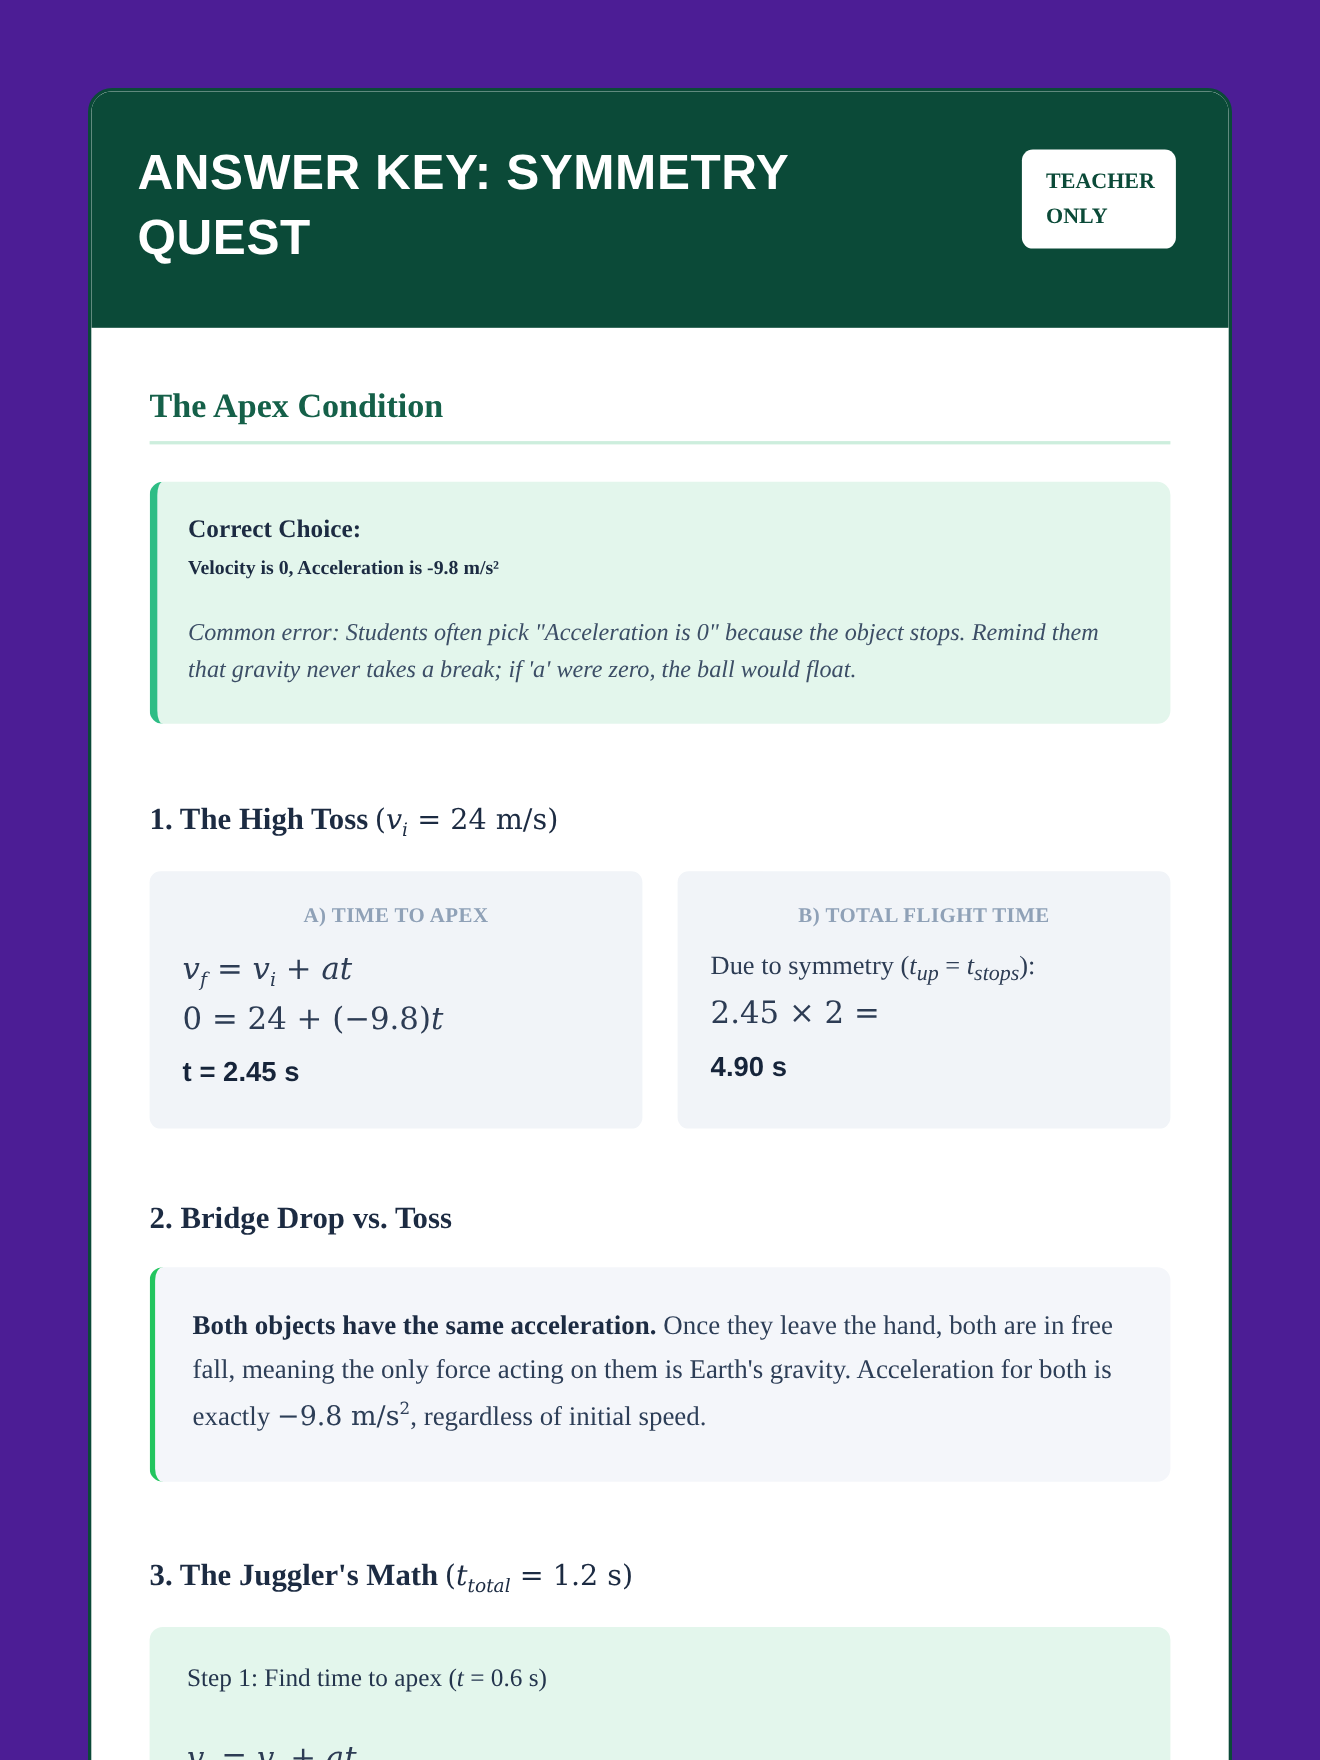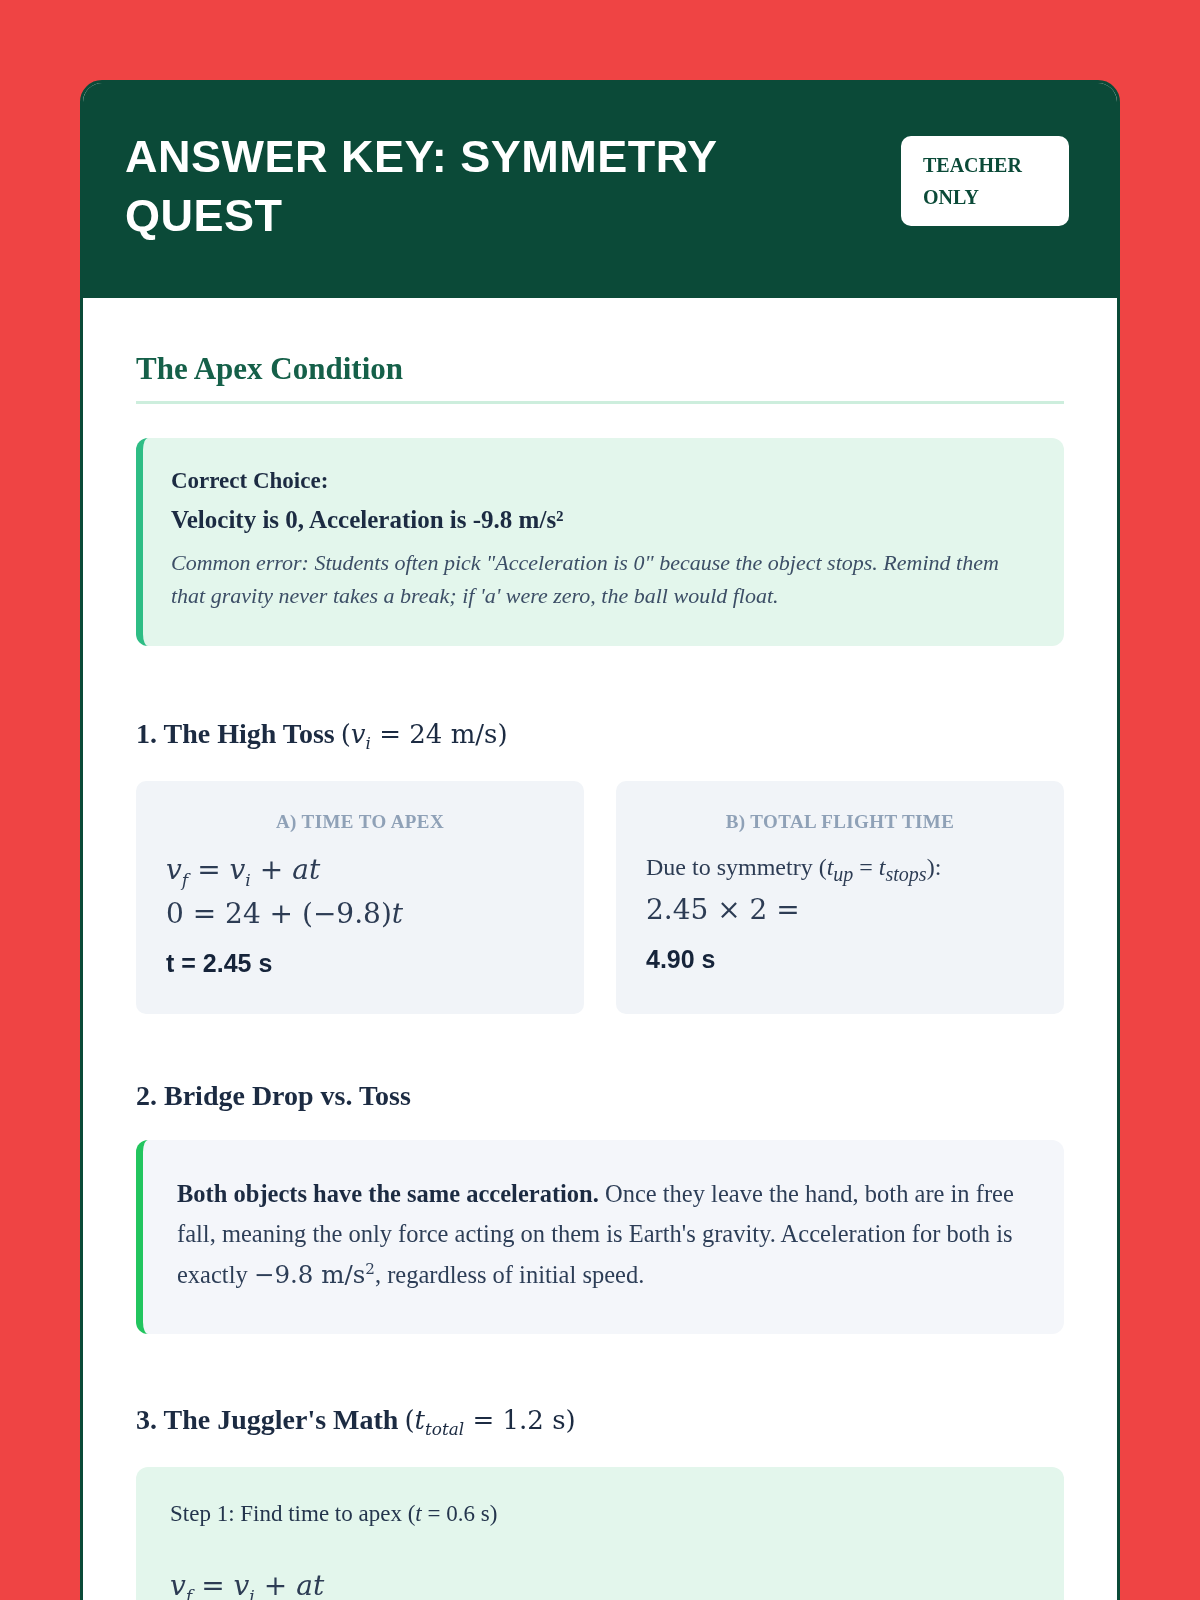--- a/index.html
+++ b/index.html
@@ -1,19 +1,19 @@
 <!DOCTYPE html>
 <html><head>
 <meta charset="utf-8">
 <style>
   * { margin: 0; padding: 0; box-sizing: border-box; }
   html, body { width: 1200px; height: 1600px; overflow: hidden; background: #ffffff; }
   body { font-family: "Liberation Serif", serif; }
 
-  .page { width: 1200px; height: 1600px; background: #ef4444; }
+  .page { width: 1200px; height: 1600px; background: #4c1d95; }
 
   .card {
     position: absolute;
     left: 80px; top: 80px;
     width: 1040px;
     border: 3px solid #0b4a38;
     border-radius: 22px;
     background: #ffffff;
     overflow: hidden;
     min-height: 1700px;
@@ -39,21 +39,21 @@
   .badge {
     background: #ffffff;
     color: #0b4a38;
     font-family: "Liberation Serif", serif;
     font-weight: 700;
     font-size: 20px;
     line-height: 1.6;
     padding: 13px 22px;
     border-radius: 10px;
     margin-top: 9px;
-    width: 168px;
+    width: 140px;
     flex: 0 0 auto;
   }
 
   
   .content { padding: 53px 53px 60px 53px; }
 
   .section-title {
     font-family: "Liberation Serif", serif;
     font-weight: 700;
     font-size: 31px;
@@ -73,23 +73,23 @@
     margin-bottom: 72px;
   }
   .c-label {
     font-weight: 700;
     font-size: 23px;
     color: #1c2b42;
     margin-bottom: 12px;
   }
   .c-answer {
     font-weight: 700;
-    font-size: 25px;
+    font-size: 18px;
     color: #1c2b42;
-    margin-bottom: 12px;
+    margin-bottom: 31px;
   }
   .c-note {
     font-style: italic;
     font-size: 22px;
     line-height: 1.5;
     color: #3c4e66;
   }
 
   .q-heading {
     font-family: "Liberation Serif", serif;
@@ -142,21 +142,21 @@
   .result {
     font-family: "Liberation Sans", sans-serif;
     font-weight: 700;
     font-size: 25px;
     color: #16243a;
     margin-top: 14px;
   }
 
   .callout-gray {
     background: #f4f6fa;
-    border-left: 7px solid #22c55e;
+    border-left: 5px solid #22c55e;
     padding: 34px 34px 38px 34px;
     margin-bottom: 70px;
   }
   .g-text {
     font-size: 24.5px;
     line-height: 1.66;
     color: #2d3e57;
   }
   .g-text b { color: #1c2b42; }
   .inline-math { font-family: "DejaVu Serif", serif; }

